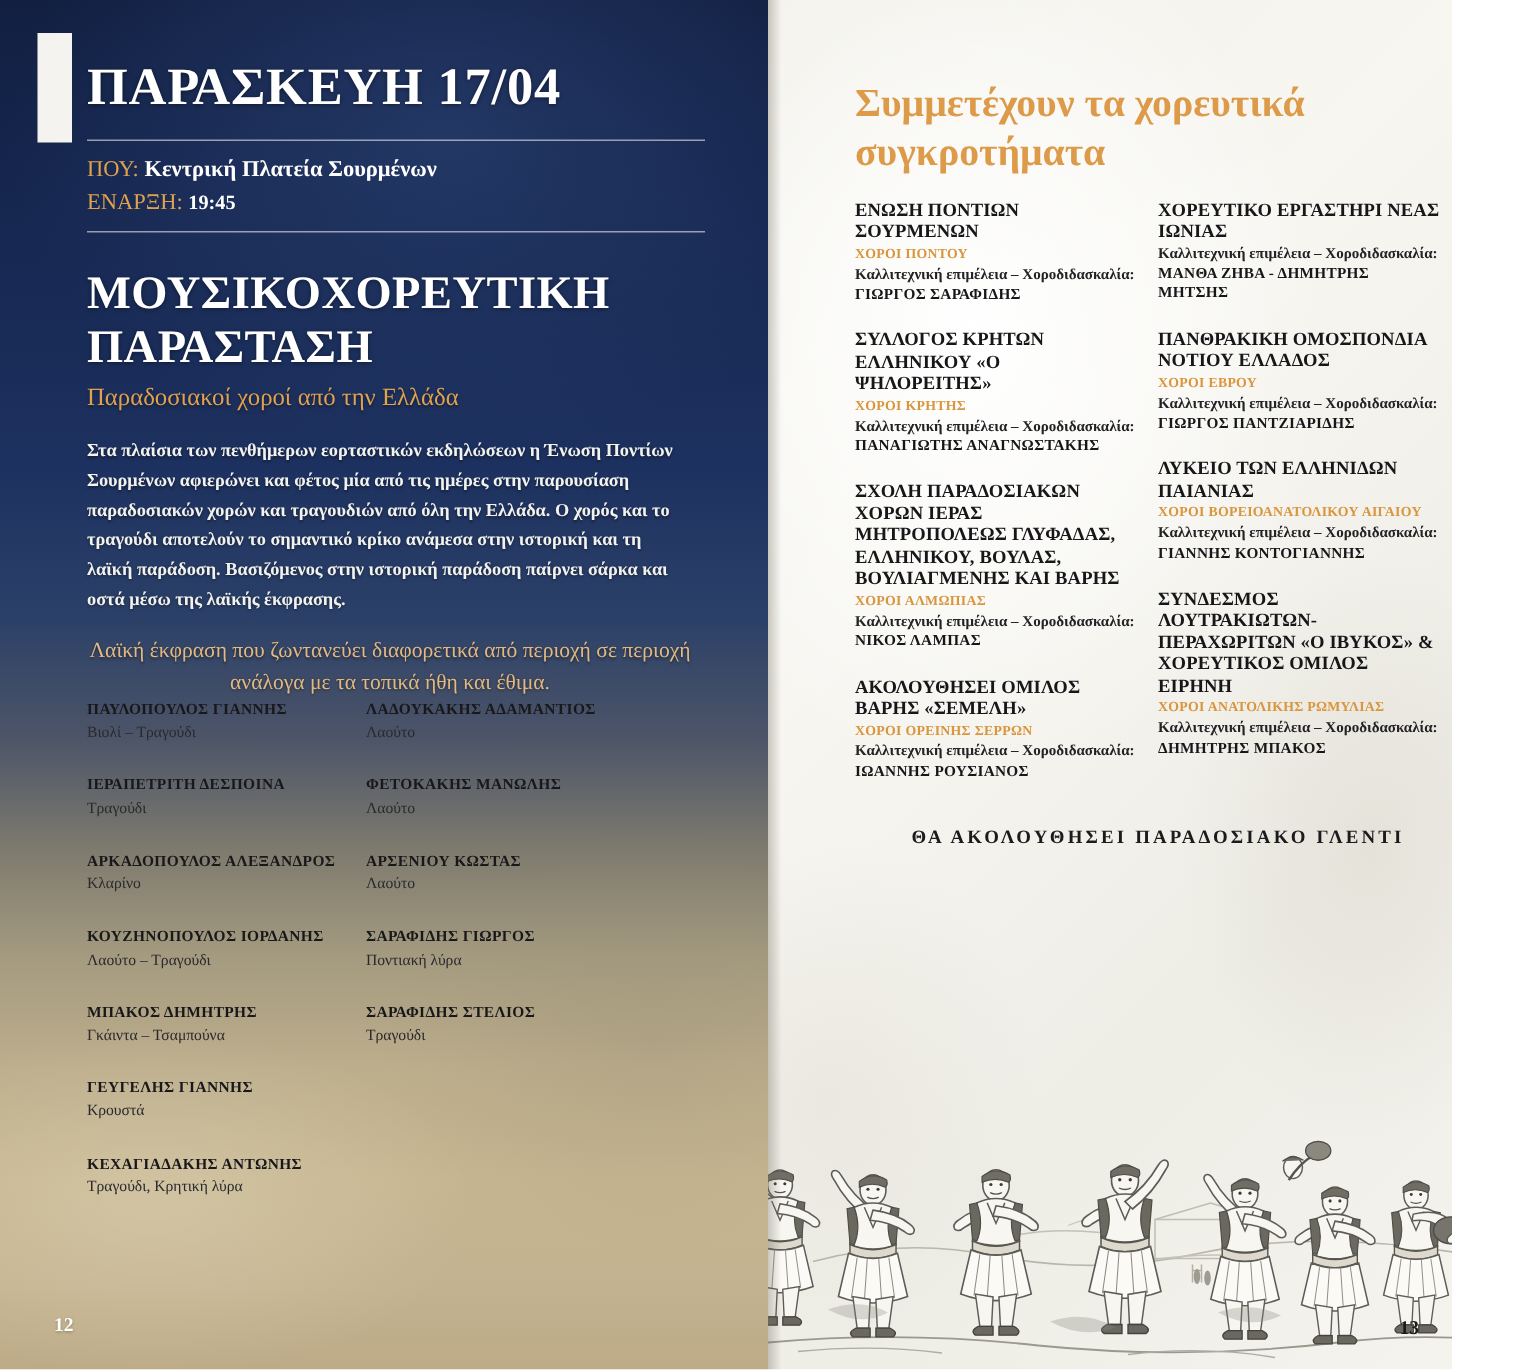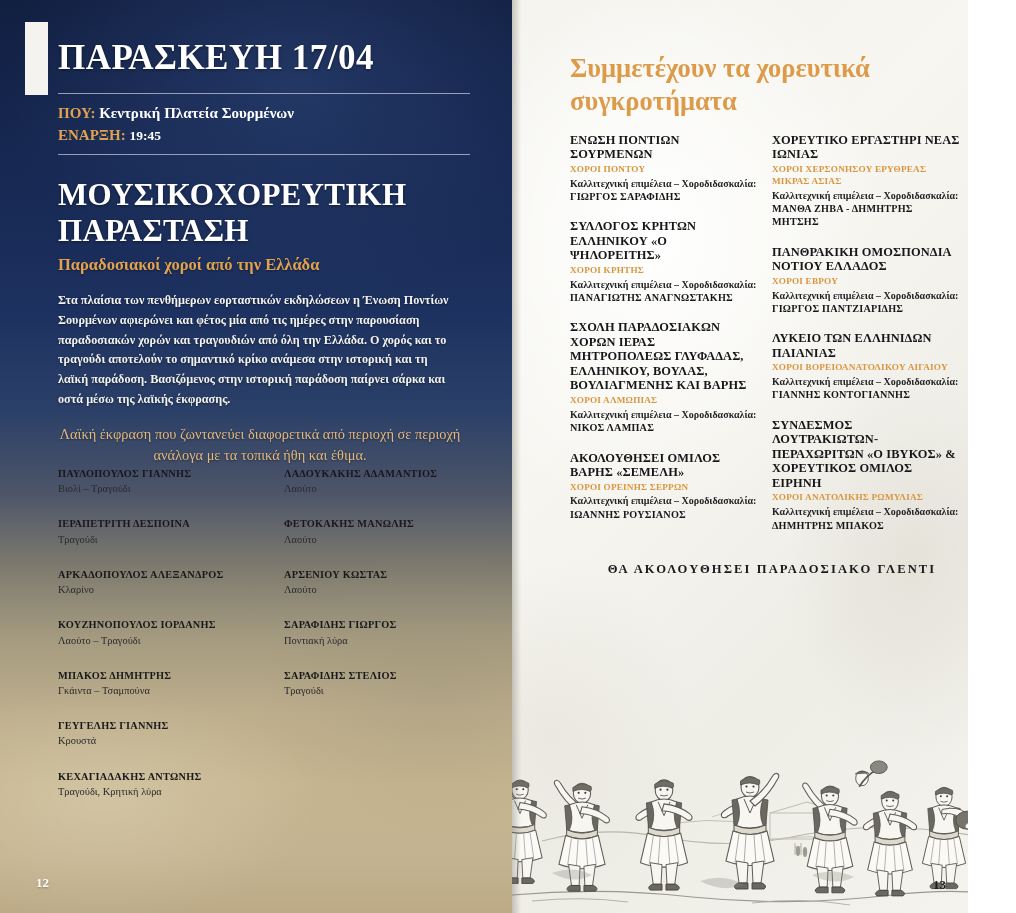--- a/index.html
+++ b/index.html
@@ -46,50 +46,50 @@
   .left-content{position:absolute;left:58px;top:40px;width:412px;z-index:3;}
 
   .day-title{
     color:#ffffff;font-weight:bold;font-size:35px;letter-spacing:.5px;
     line-height:1.05;margin:0 0 16px 0;
     text-shadow:0 1px 3px rgba(0,0,0,.45);
   }
   .rule{height:1px;background:rgba(255,255,255,.55);margin:0;width:100%;}
   .meta{padding:9px 0 8px 0;}
   .meta-row{font-size:15px;line-height:1.45;color:#ffffff;font-weight:bold;}
-  .meta-key{color:#e0a24e;font-weight:bold;}
+  .meta-key{color:#e0a24e;font-weight:normal;}
   .meta-val{color:#ffffff;font-weight:bold;}
   .meta-row.time .meta-val{font-size:13.5px;}
 
   .show-title{
     color:#ffffff;font-weight:bold;font-size:31px;line-height:1.16;
     margin:22px 0 6px 0;letter-spacing:.3px;
     text-shadow:0 1px 3px rgba(0,0,0,.45);
   }
   .show-sub{
-    color:#e0a24e;font-weight:bold;font-size:16.5px;margin:0 0 16px 0;
+    color:#e0a24e;font-weight:normal;font-size:16.5px;margin:0 0 16px 0;
     text-shadow:0 1px 2px rgba(0,0,0,.4);
   }
   .body-par{
     color:#f2f2ee;font-size:12.2px;line-height:1.62;font-weight:bold;
     margin:0 0 14px 0;width:394px;
     text-shadow:0 1px 2px rgba(0,0,0,.45);
   }
   .quote{
     color:#e3b97f;font-size:14.4px;line-height:1.5;text-align:center;
     margin:2px 0 0 0;width:404px;
     text-shadow:0 1px 2px rgba(0,0,0,.45);
   }
 
   .musicians-title{
     color:#ffffff;font-size:30px;margin:42px 0 18px 0;
     text-shadow:0 1px 3px rgba(0,0,0,.35);
   }
   .mus-grid{
-    display:flex;gap:12px;width:412px;justify-content:space-between;
+    display:flex;gap:0px;width:412px;
   }
   .mus-col{width:186px;}
   .mus-item{margin-bottom:21px;}
   .mus-name{
     font-size:10.3px;font-weight:bold;color:#18181a;letter-spacing:.25px;
     line-height:1.3;
   }
   .mus-inst{
     font-size:10.4px;color:#2a2a2c;line-height:1.35;margin-top:2px;
   }
@@ -391,21 +391,20 @@
             <div class="grp">
               <div class="grp-name">ΑΚΟΛΟΥΘΗΣΕΙ ΟΜΙΛΟΣ ΒΑΡΗΣ «ΣΕΜΕΛΗ»</div>
               <div class="grp-region">ΧΟΡΟΙ ΟΡΕΙΝΗΣ ΣΕΡΡΩΝ</div>
               <div class="grp-role">Καλλιτεχνική επιμέλεια – Χοροδιδασκαλία:</div>
               <div class="grp-teacher">ΙΩΑΝΝΗΣ ΡΟΥΣΙΑΝΟΣ</div>
             </div>
           </div>
         <div class="grp-col" id="grp-col-2">
             <div class="grp">
               <div class="grp-name">ΧΟΡΕΥΤΙΚΟ ΕΡΓΑΣΤΗΡΙ ΝΕΑΣ ΙΩΝΙΑΣ</div>
-              <div class="grp-region">ΧΟΡΟΙ ΧΕΡΣΟΝΗΣΟΥ ΕΡΥΘΡΕΑΣ ΜΙΚΡΑΣ ΑΣΙΑΣ</div>
               <div class="grp-role">Καλλιτεχνική επιμέλεια – Χοροδιδασκαλία:</div>
               <div class="grp-teacher">ΜΑΝΘΑ ΖΗΒΑ - ΔΗΜΗΤΡΗΣ ΜΗΤΣΗΣ</div>
             </div>
             <div class="grp">
               <div class="grp-name">ΠΑΝΘΡΑΚΙΚΗ ΟΜΟΣΠΟΝΔΙΑ ΝΟΤΙΟΥ ΕΛΛΑΔΟΣ</div>
               <div class="grp-region">ΧΟΡΟΙ ΕΒΡΟΥ</div>
               <div class="grp-role">Καλλιτεχνική επιμέλεια – Χοροδιδασκαλία:</div>
               <div class="grp-teacher">ΓΙΩΡΓΟΣ ΠΑΝΤΖΙΑΡΙΔΗΣ</div>
             </div>
             <div class="grp">

